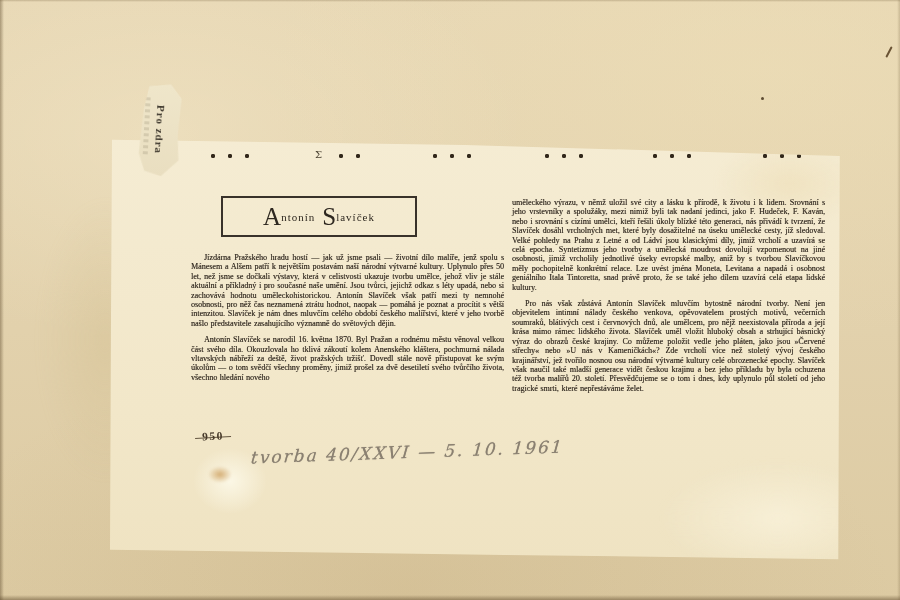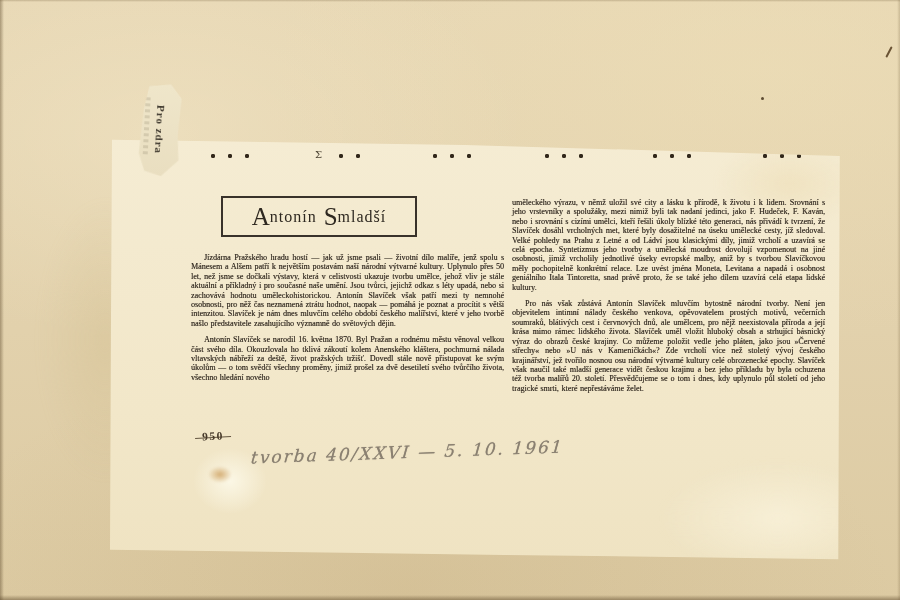--- a/index.html
+++ b/index.html
@@ -45,21 +45,21 @@
   .dot{width:4px;height:4px;border-radius:50%;background:#31271a;box-shadow:0 0 .5px #31271a;}
   .sigma{font-family:"DejaVu Serif",serif;font-size:10px;line-height:4px;color:#4b4232;margin-right:4px;transform:translateY(-1px);}
 
   
   .title-box{
     position:absolute;left:116px;top:60px;width:192px;height:37px;
     border:2px solid #39322a;display:flex;align-items:center;justify-content:center;
     color:#2e2820;white-space:nowrap;
   }
   .tcap{font-size:25px;line-height:1;}
-  .tsm{font-size:16px;letter-spacing:1px;}
+  .tsm{font-size:11px;letter-spacing:1px;}
   .tgap{display:inline-block;width:7px;}
 
   
   .col{
     position:absolute;width:313px;color:#352d24;
     font-size:8px;line-height:9.4px;text-align:justify;
     text-shadow:.3px 0 0 rgba(53,45,36,.65);
     word-spacing:.6px;
   }
   .col p{margin:0 0 7px 0;}
@@ -157,21 +157,21 @@
         <span class="dot"></span>
         <span class="dot"></span>
       </div>
     </div>
 
     <div class="title-box">
       <span class="tcap">A</span>
         <span class="tsm">ntonín</span>
         <span class="tgap"></span>
         <span class="tcap">S</span>
-        <span class="tsm">mladší</span>
+        <span class="tsm">lavíček</span>
     </div>
 
     <div class="col col-left">
       <p class="indent">Jízdárna Pražského hradu hostí — jak už jsme psali — životní dílo malíře, jenž spolu s Mánesem a Alšem patří k největším postavám naší národní výtvarné kultury. Uplynulo přes 50 let, než jsme se dočkali výstavy, která v celistvosti ukazuje tvorbu umělce, jehož vliv je stále aktuální a příkladný i pro současné naše umění. Jsou tvůrci, jejichž odkaz s léty upadá, nebo si zachovává hodnotu uměleckohistorickou. Antonín Slavíček však patří mezi ty nemnohé osobnosti, pro něž čas neznamená ztrátu hodnot, naopak — pomáhá je poznat a procítit s větší intenzitou. Slavíček je nám dnes mluvčím celého období českého malířství, které v jeho tvorbě našlo představitele zasahujícího významně do světových dějin.</p>
       <p class="indent">Antonín Slavíček se narodil 16. května 1870. Byl Pražan a rodnému městu věnoval velkou část svého díla. Okouzlovala ho tklivá zákoutí kolem Anenského kláštera, pochmurná nálada vltavských nábřeží za deště, život pražských tržišť. Dovedl stále nově přistupovat ke svým úkolům — o tom svědčí všechny proměny, jimiž prošel za dvě desetiletí svého tvůrčího života, všechno hledání nového</p>
     </div>
 
     <div class="col col-right">
       <p>uměleckého výrazu, v němž uložil své city a lásku k přírodě, k životu i k lidem. Srovnání s jeho vrstevníky a spolužáky, mezi nimiž byli tak nadaní jedinci, jako F. Hudeček, F. Kaván, nebo i srovnání s cizími umělci, kteří řešili úkoly blízké této generaci, nás přivádí k tvrzení, že Slavíček dosáhl vrcholných met, které byly dosažitelné na úseku umělecké cesty, jíž sledoval. Velké pohledy na Prahu z Letné a od Ládví jsou klasickými díly, jimiž vrcholí a uzavírá se celá epocha. Syntetizmus jeho tvorby a umělecká moudrost dovolují vzpomenout na jiné osobnosti, jimiž vrcholily jednotlivé úseky evropské malby, aniž by s tvorbou Slavíčkovou měly pochopitelně konkrétní relace. Lze uvést jména Moneta, Levitana a napadá i osobnost geniálního Itala Tintoretta, snad právě proto, že se také jeho dílem uzavírá celá etapa lidské kultury.</p>
       <p class="indent">Pro nás však zůstává Antonín Slavíček mluvčím bytostně národní tvorby. Není jen objevitelem intimní nálady českého venkova, opěvovatelem prostých motivů, večerních soumraků, blátivých cest i červnových dnů, ale umělcem, pro nějž neexistovala příroda a její krása mimo rámec lidského života. Slavíček uměl vložit hluboký obsah a strhující básnický výraz do obrazů české krajiny. Co můžeme položit vedle jeho pláten, jako jsou »Červené střechy« nebo »U nás v Kameničkách«? Zde vrcholí více než stoletý vývoj českého krajinářství, jež tvořilo nosnou osu národní výtvarné kultury celé obrozenecké epochy. Slavíček však naučil také mladší generace vidět českou krajinu a bez jeho příkladu by byla ochuzena též tvorba malířů 20. století. Přesvědčujeme se o tom i dnes, kdy uplynulo půl století od jeho tragické smrti, které nepřestáváme želet.</p>

